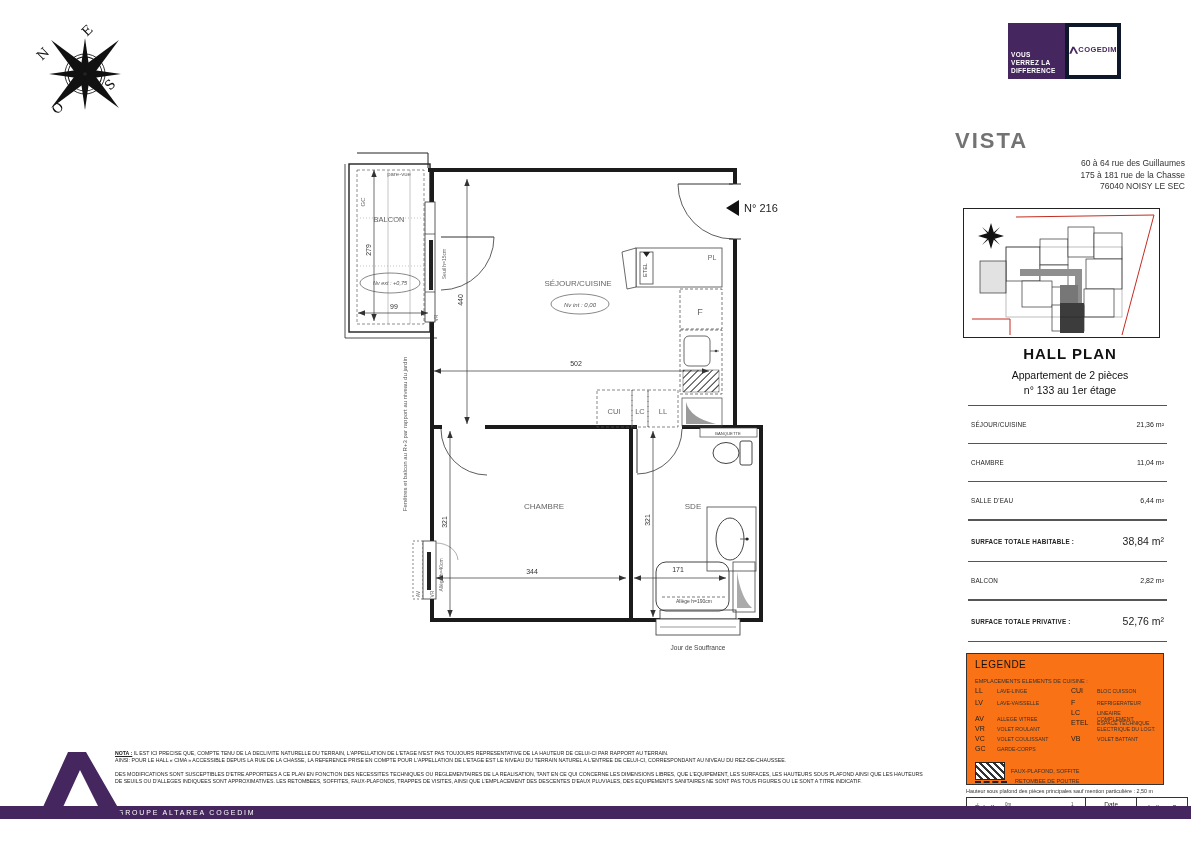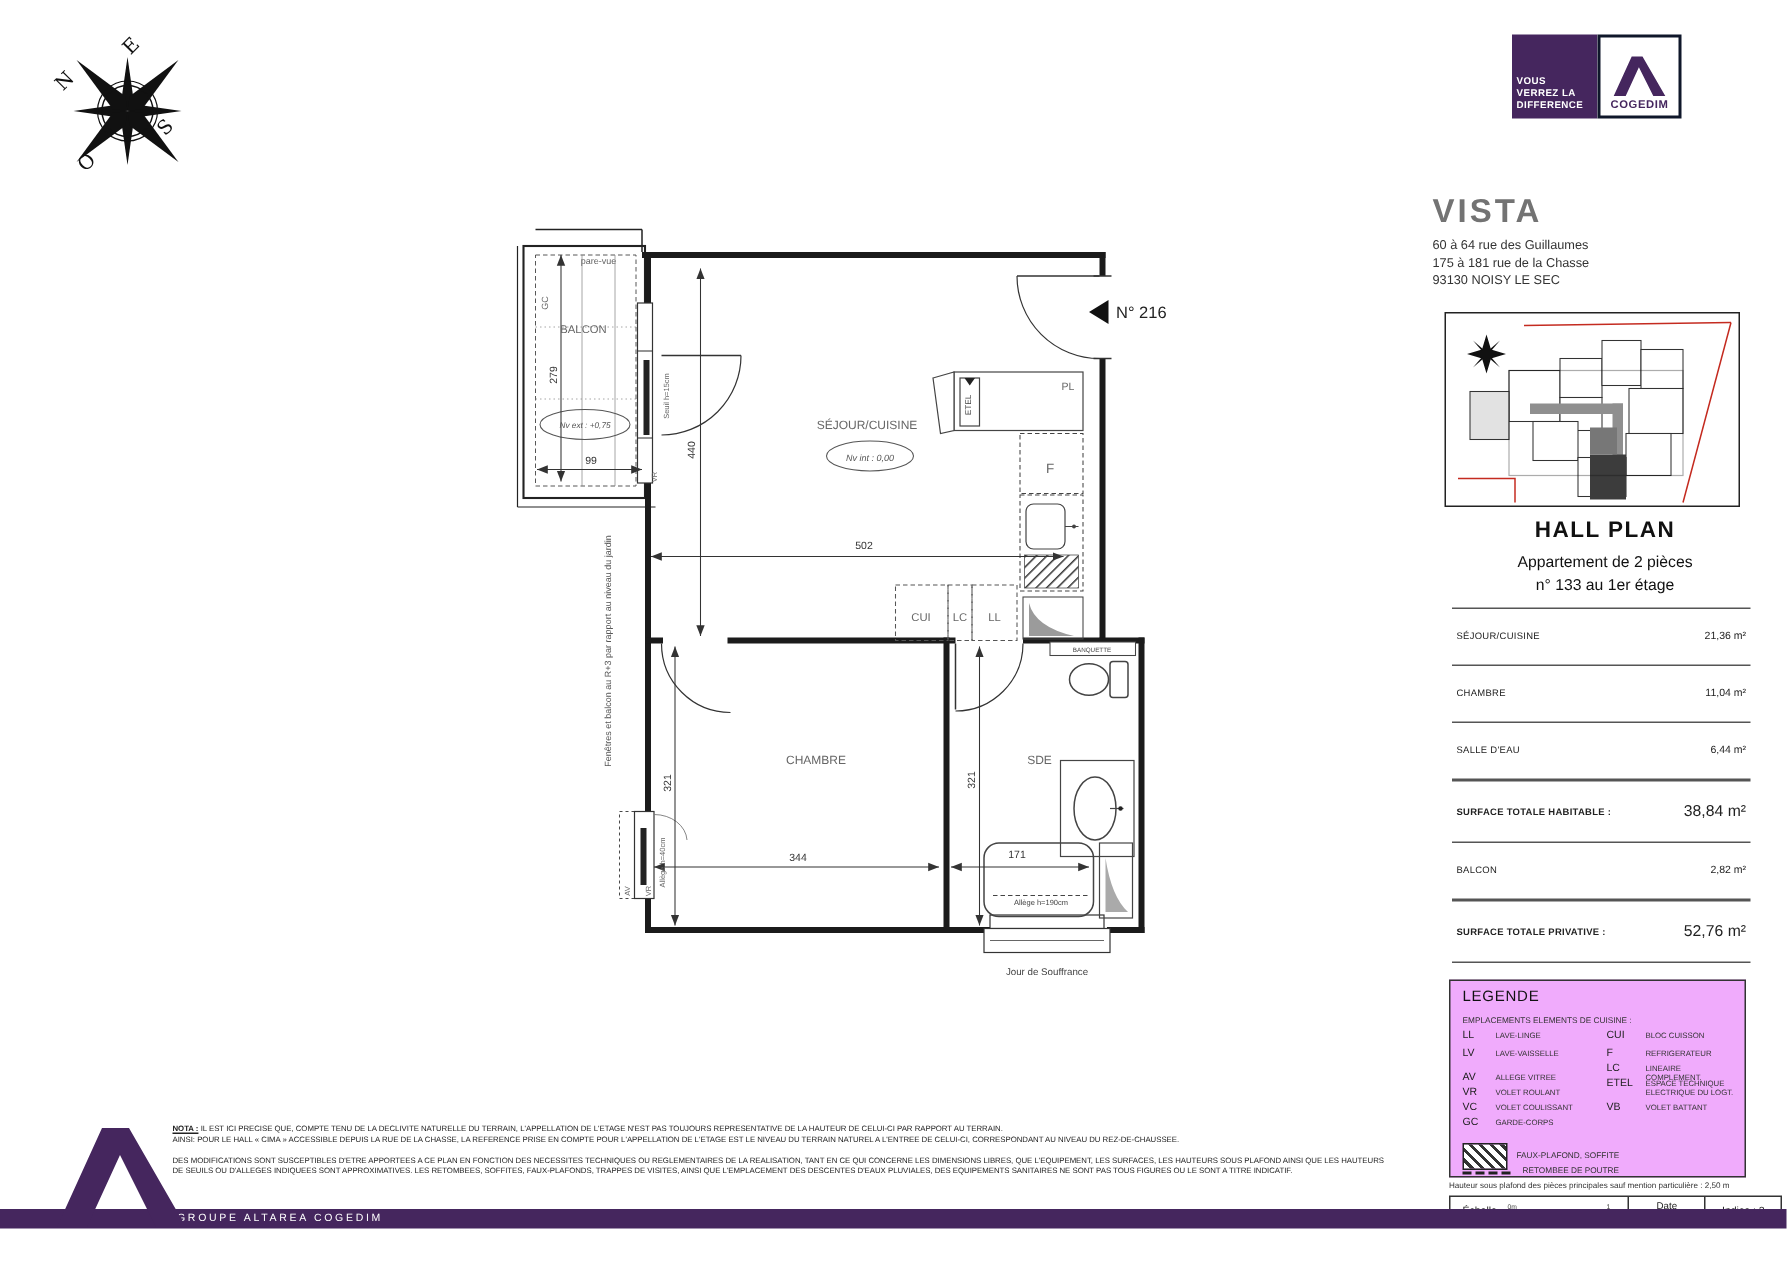--- a/index.html
+++ b/index.html
@@ -6,38 +6,38 @@
   body{
     width:1191px;height:842px;position:relative;background:#ffffff;
     font-family:"Liberation Sans", sans-serif;color:#222;overflow:hidden;
   }
   .abs{position:absolute;}
 
   
   .logo-wrap{left:1008px;top:23px;width:113px;height:56px;display:flex;}
   .logo-left{width:57px;height:56px;background:#45265E;color:#fff;display:flex;flex-direction:column;justify-content:flex-end;padding:4px 3px;box-sizing:border-box;}
   .logo-left span{font-size:6.5px;font-weight:bold;letter-spacing:.3px;line-height:8px;}
-  .logo-right{width:56px;height:56px;background:#fff;border:2px solid #0f172a;box-sizing:border-box;display:flex;flex-direction:column;align-items:center;justify-content:flex-end;padding-bottom:3px;}
+  .logo-right{width:56px;height:56px;background:#fff;border:4px solid #0f172a;box-sizing:border-box;display:flex;align-items:center;justify-content:flex-end;padding-bottom:3px;}
   .logo-right .cog{font-size:7.5px;color:#45265E;letter-spacing:.4px;font-weight:bold;}
   .project-name{left:955px;top:128px;width:230px;text-align:left;font-size:22px;font-weight:bold;color:#737373;letter-spacing:2px;}
-  .project-address{left:955px;top:158px;width:230px;text-align:left;font-size:8.5px;line-height:11.5px;color:#333;}
+  .project-address{left:955px;top:158px;width:230px;text-align:right;font-size:8.5px;line-height:11.5px;color:#333;}
   .siteplan-box{left:963px;top:208px;width:197px;height:130px;border:1px solid #222;box-sizing:border-box;background:#fff;}
   .hall-title{left:955px;top:345px;width:230px;text-align:center;font-size:15px;font-weight:bold;letter-spacing:1px;color:#111;}
   .hall-sub{left:955px;top:368px;width:230px;text-align:center;font-size:10.5px;line-height:15px;color:#111;}
   .areas{left:968px;top:405px;width:199px;}
   .arow{display:flex;justify-content:space-between;align-items:center;border-bottom:1px solid #555;height:13px;padding:12px 3px;}
   .arow:first-child{border-top:1px solid #555;}
   .alabel{font-size:6.3px;letter-spacing:.2px;color:#222;}
   .avalue{font-size:7px;color:#222;}
   .arow.total{height:16px;border-top:1px solid #555;}
   .arow.total .avalue{font-size:10.5px;}
   .arow.total .alabel{font-weight:bold;font-size:6.3px;}
 
   
-  .legend{left:966px;top:653px;width:198px;height:132px;border:1px solid #333;box-sizing:border-box;background:#f0abfc;}
+  .legend{left:966px;top:653px;width:198px;height:132px;border:1px solid #333;box-sizing:border-box;background:#f97316;}
   .legend-title{position:absolute;left:8px;top:5px;font-size:10px;letter-spacing:.5px;color:#111;}
   .legend-sub{position:absolute;left:8px;top:24px;font-size:5.5px;color:#333;}
   .li{position:absolute;display:flex;align-items:flex-start;}
   .li .abbr{font-size:7px;color:#222;width:22px;flex:none;}
   .li.wide .abbr{width:26px;}
   .li .def{font-size:5.2px;color:#333;line-height:6px;padding-top:1px;max-width:62px;}
   .sw-hatch{position:absolute;left:8px;top:108px;width:28px;height:16px;border:1px solid #222;background:repeating-linear-gradient(45deg,#fff 0 3px,#333 3px 5px);}
   .sw-hatch-label{position:absolute;left:44px;top:114px;font-size:5.5px;color:#333;}
   .sw-dash{position:absolute;left:8px;top:127px;width:32px;border-top:2px dashed #222;}
   .sw-dash-label{position:absolute;left:48px;top:124px;font-size:5.5px;color:#333;}
@@ -257,21 +257,21 @@
       <path d="M2,70 L32,4 L50,4 L88,70 L68,70 L44,22 L22,70 Z" fill="#45265E"></path>
     </svg>
     <span class="cog">COGEDIM</span>
   </div>
 </div>
 
 <div class="abs project-name">VISTA</div>
 <div class="abs project-address">
   <div>60 à 64 rue des Guillaumes</div>
   <div>175 à 181 rue de la Chasse</div>
-  <div>93130 NOISY LE SEC</div>
+  <div>76040 NOISY LE SEC</div>
 </div>
 
 <div class="abs siteplan-box">
   <svg width="195" height="128" viewBox="0 0 195 128">
     <g stroke="#C42B20" stroke-width="1" fill="none">
       <polyline points="52,8 190,6"></polyline>
       <polyline points="190,6 158,126"></polyline>
       <polyline points="8,110 46,110 46,126"></polyline>
     </g>
     <g transform="translate(27,27)" fill="#111">

